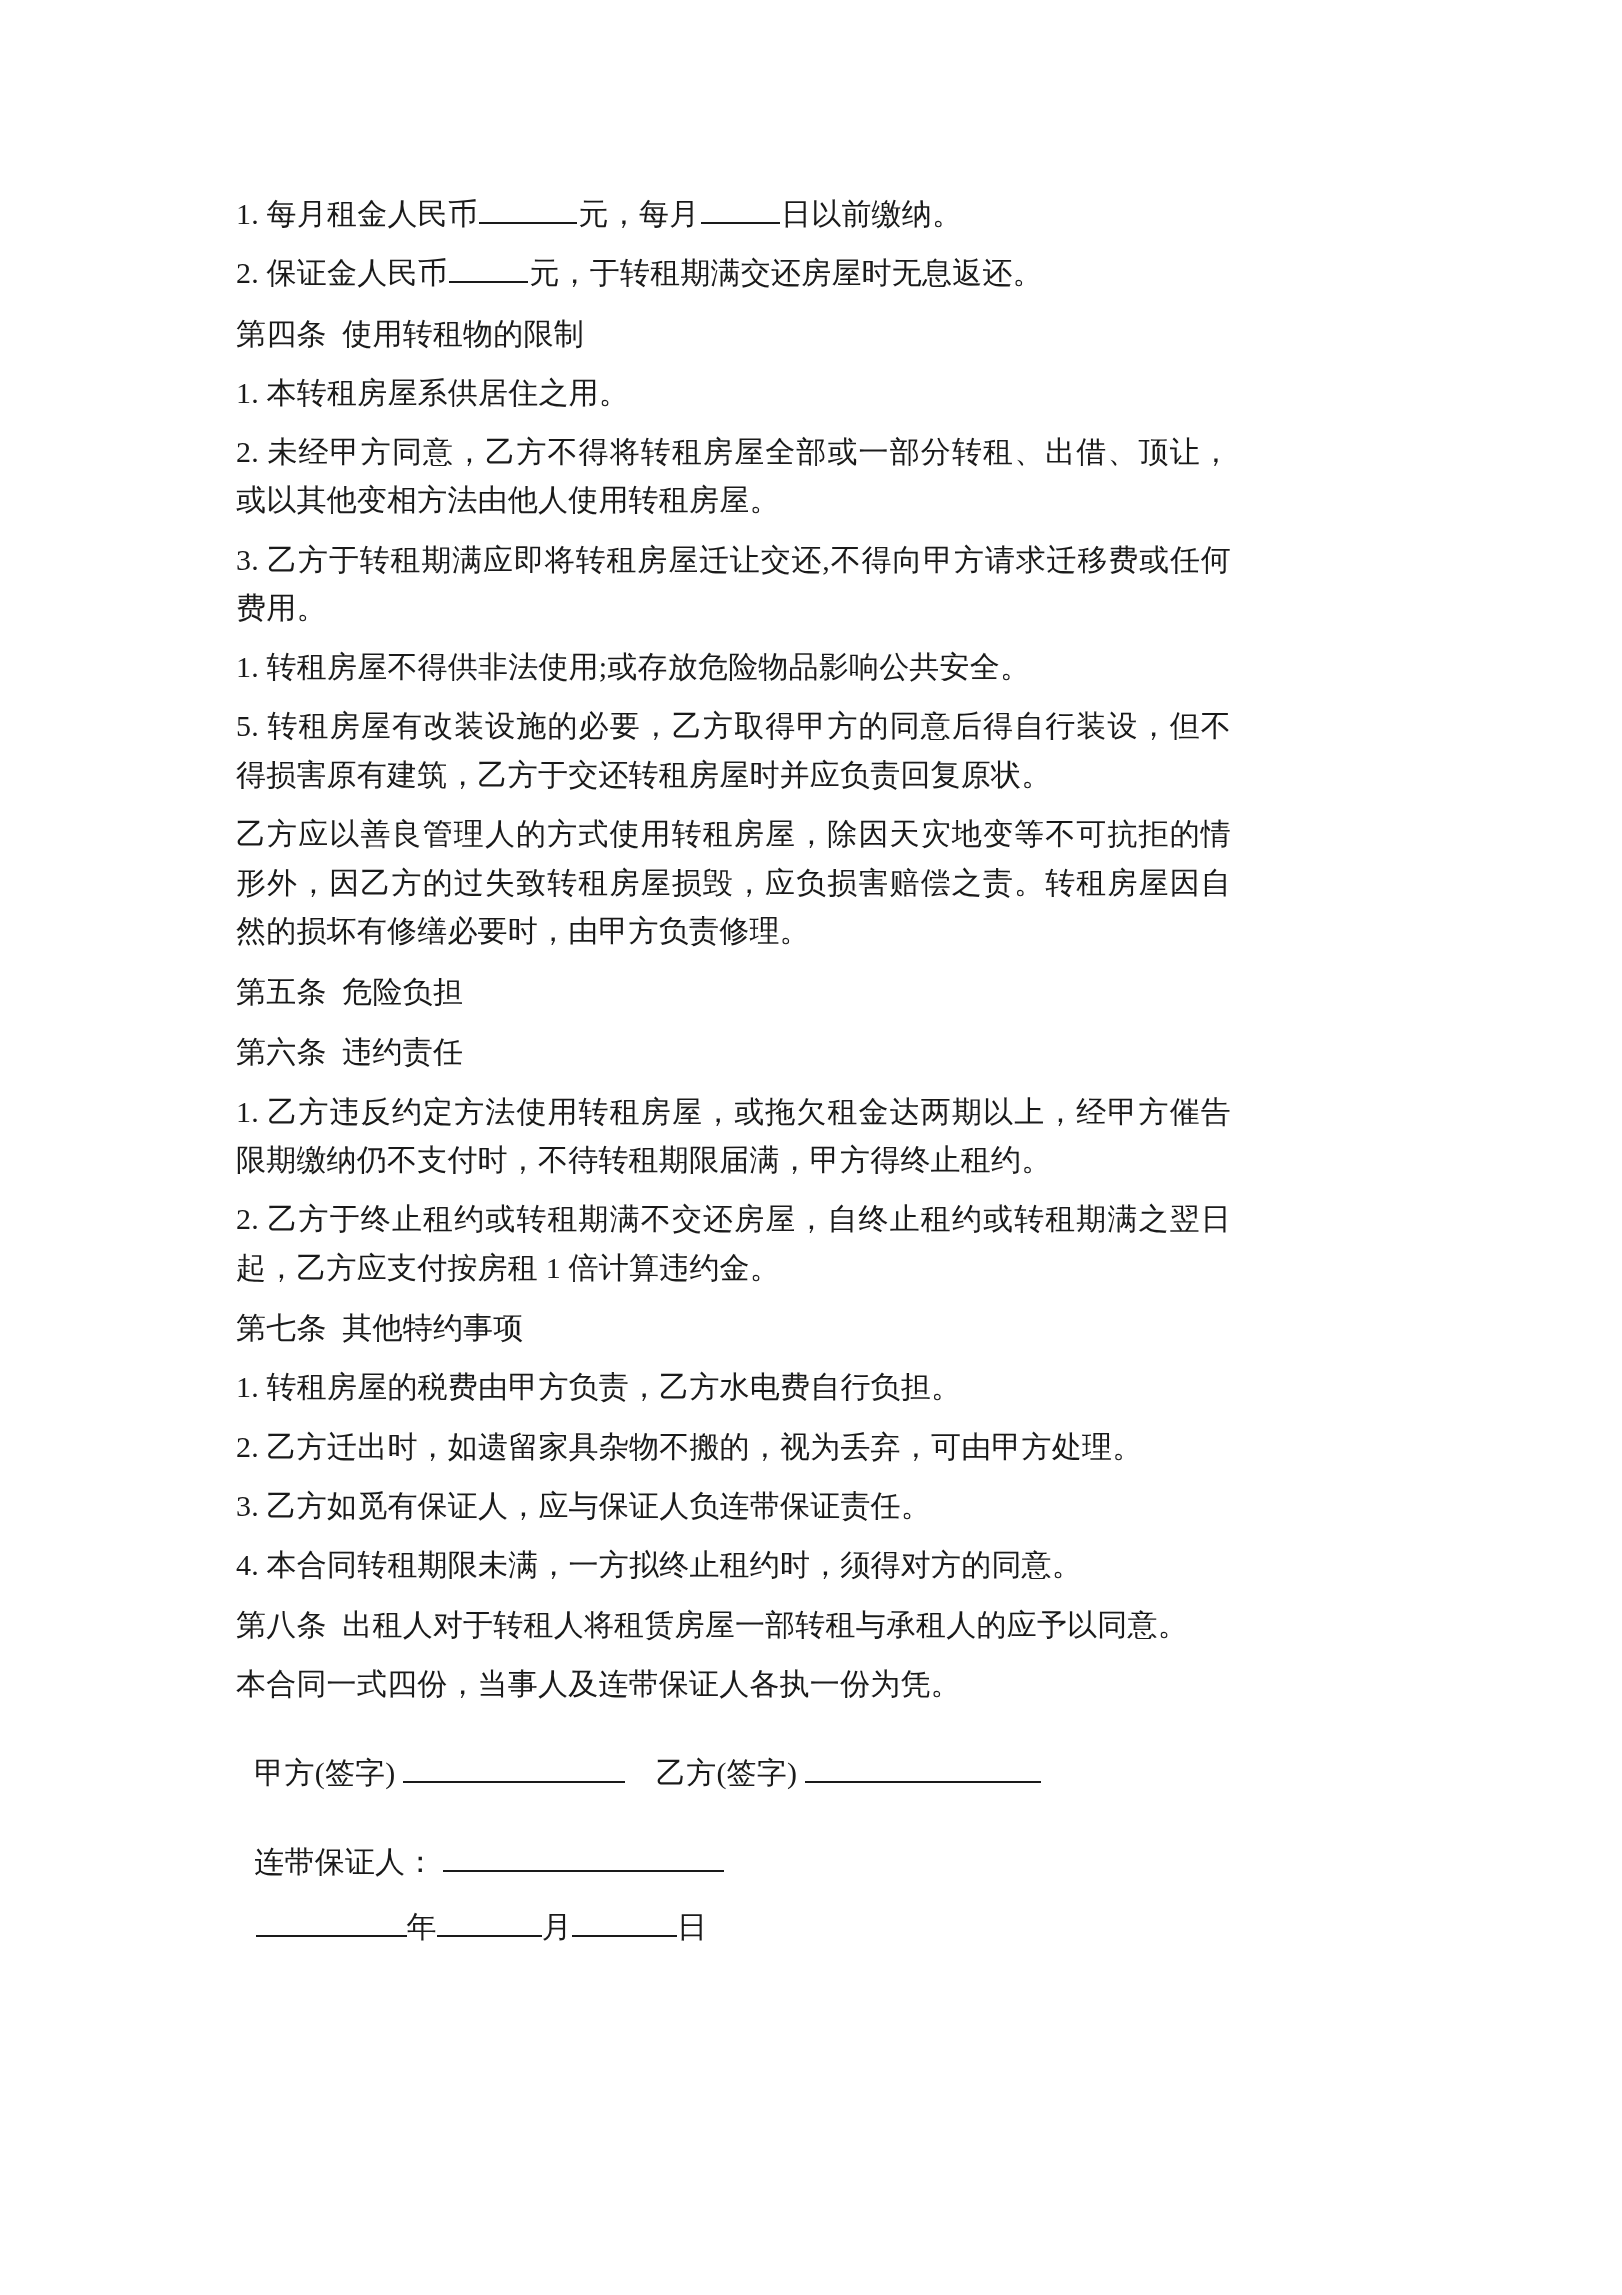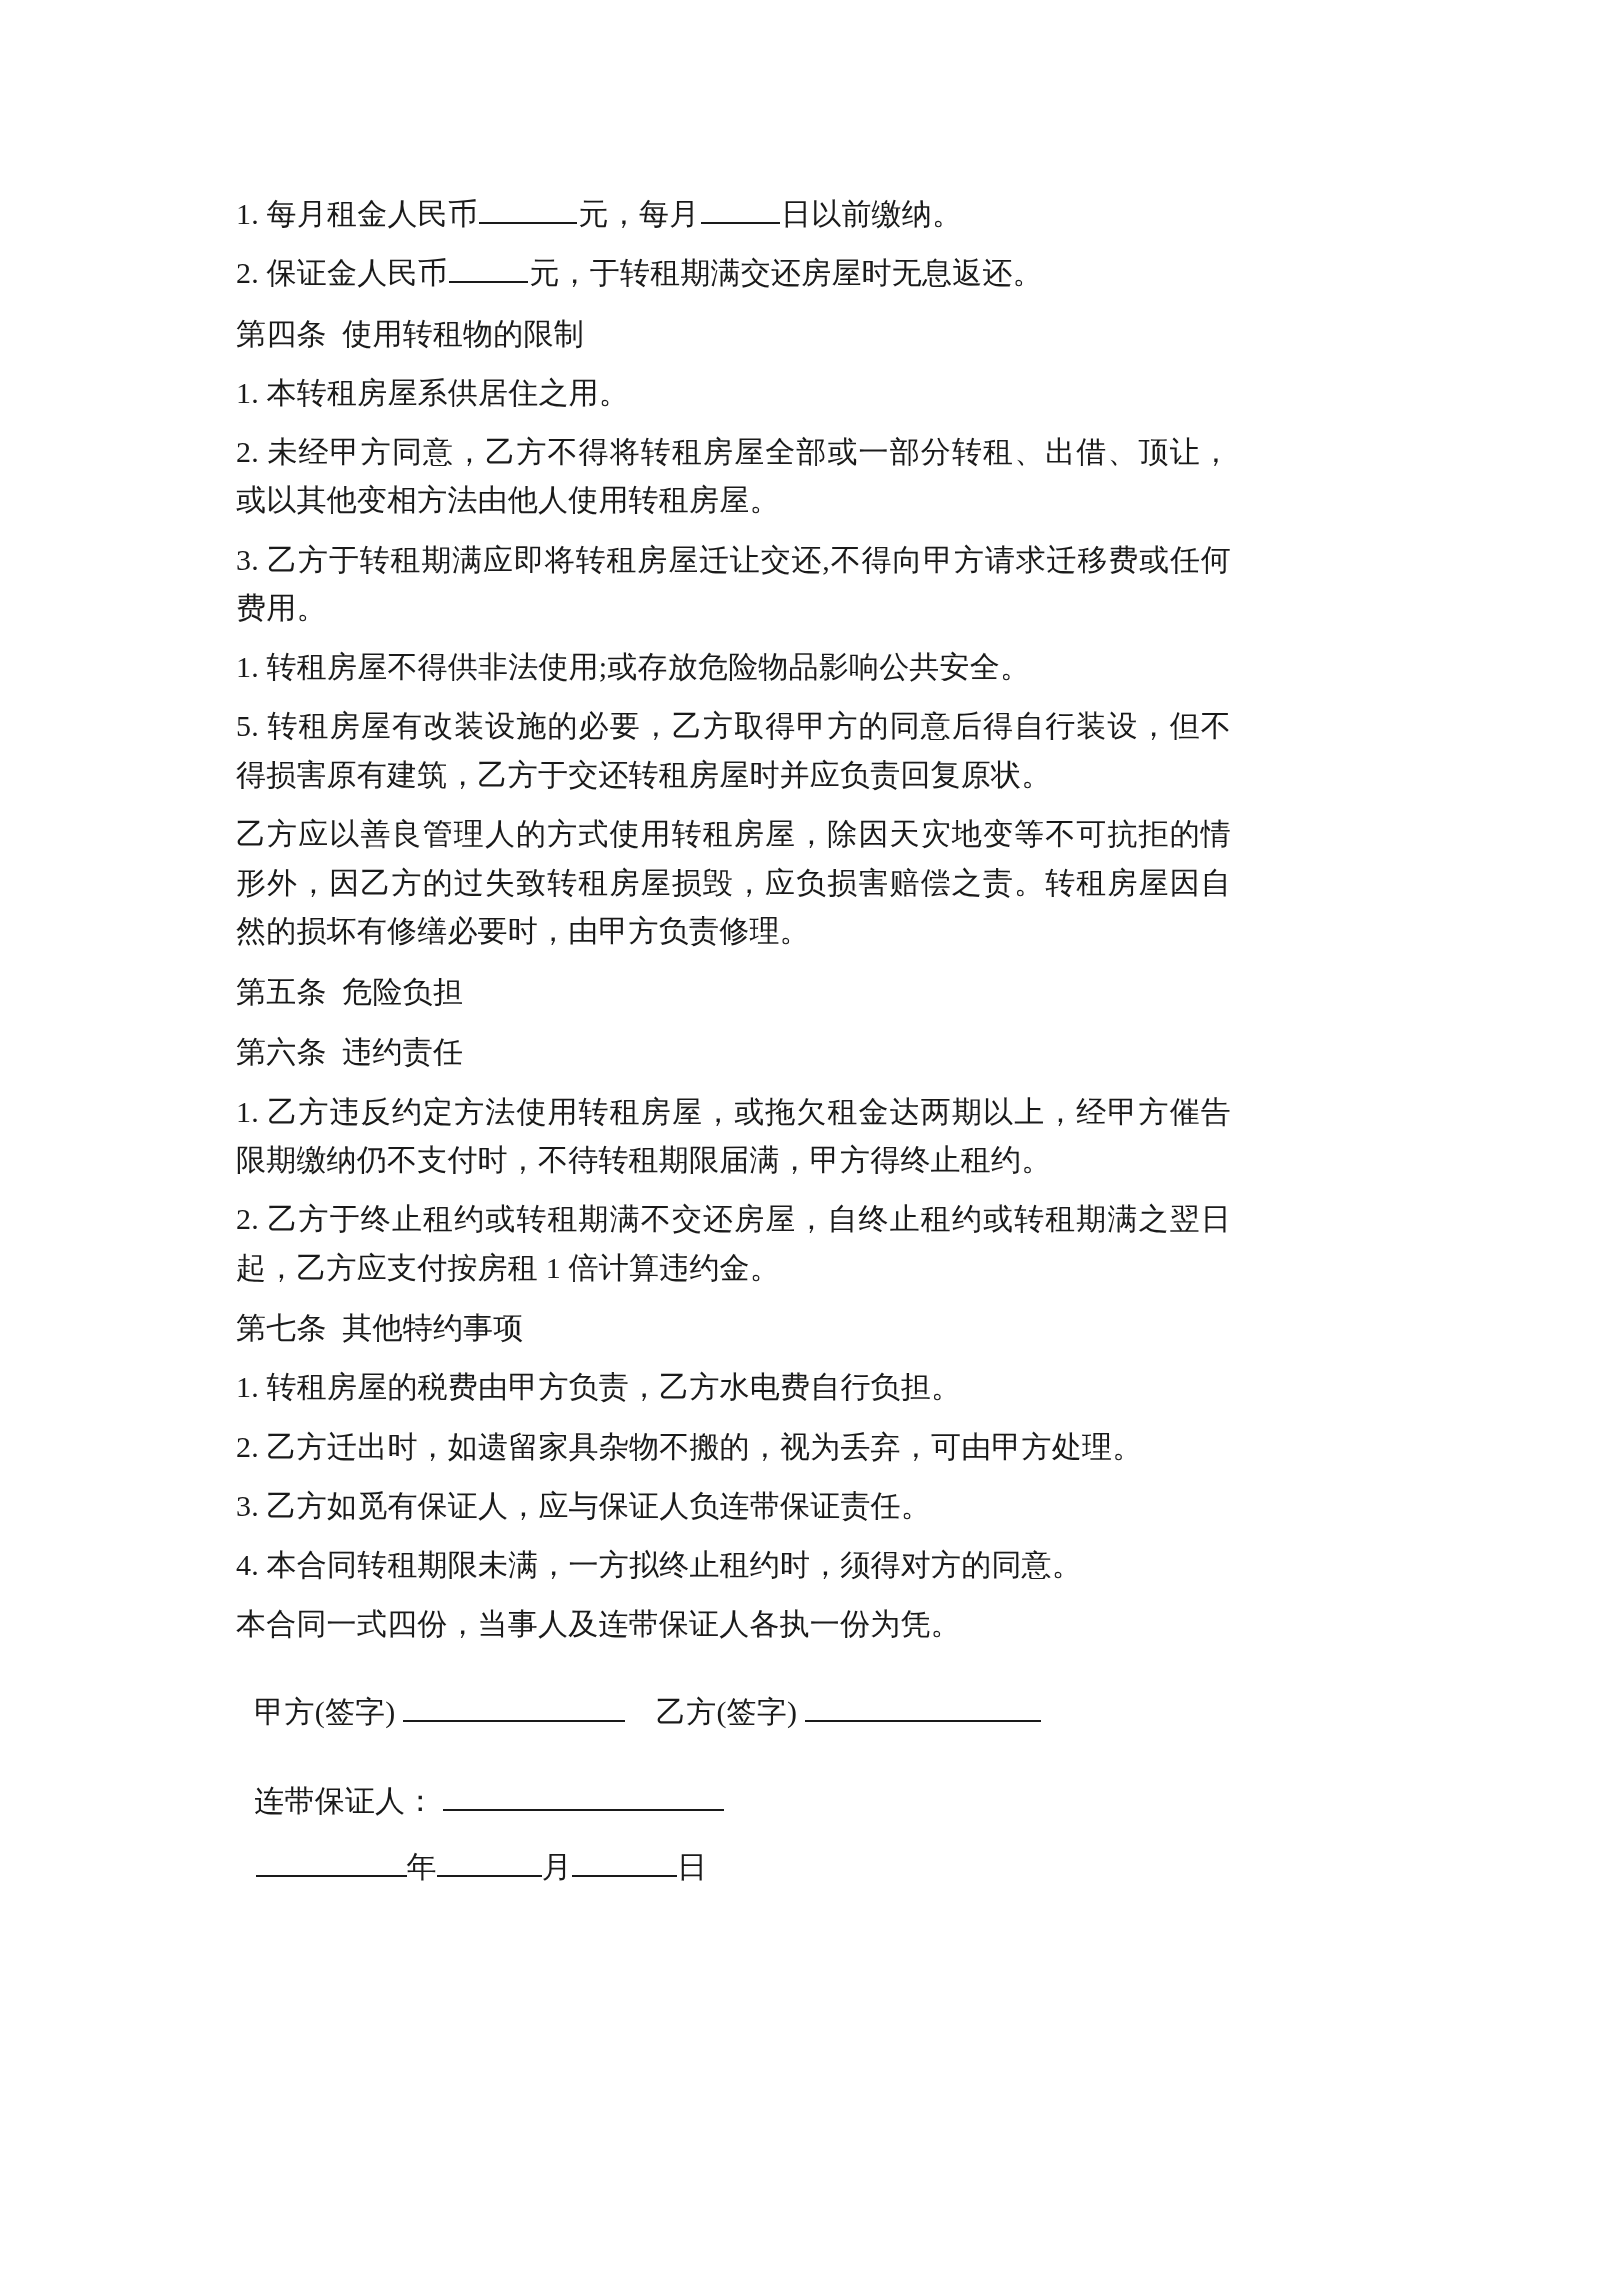--- a/index.html
+++ b/index.html
@@ -109,20 +109,23 @@
     <p class="para">2. 乙方于终止租约或转租期满不交还房屋，自终止租约或转租期满之翌日起，乙方应支付按房租 1 倍计算违约金。</p>
 
     <p class="para heading">
       <span>第七条</span><span class="gap"></span><span>其他特约事项</span>
     </p>
     <p class="para">1. 转租房屋的税费由甲方负责，乙方水电费自行负担。</p>
     <p class="para">2. 乙方迁出时，如遗留家具杂物不搬的，视为丢弃，可由甲方处理。</p>
     <p class="para">3. 乙方如觅有保证人，应与保证人负连带保证责任。</p>
     <p class="para">4. 本合同转租期限未满，一方拟终止租约时，须得对方的同意。</p>
 
+    <p class="para heading">
+      <span>第八条</span><span class="gap"></span><span>出租人对于转租人将租赁房屋一部转租与承租人的应予以同意。</span>
+    </p>
 
     <p class="para">本合同一式四份，当事人及连带保证人各执一份为凭。</p>
 
     <div class="sig-block">
       <p class="sig-line pl-30">
         <span>甲方(签字)</span>
         <span class="sig-fill w-340"></span>
         &nbsp;&nbsp;
         <span>乙方(签字)</span>
         <span class="sig-fill w-360"></span>

